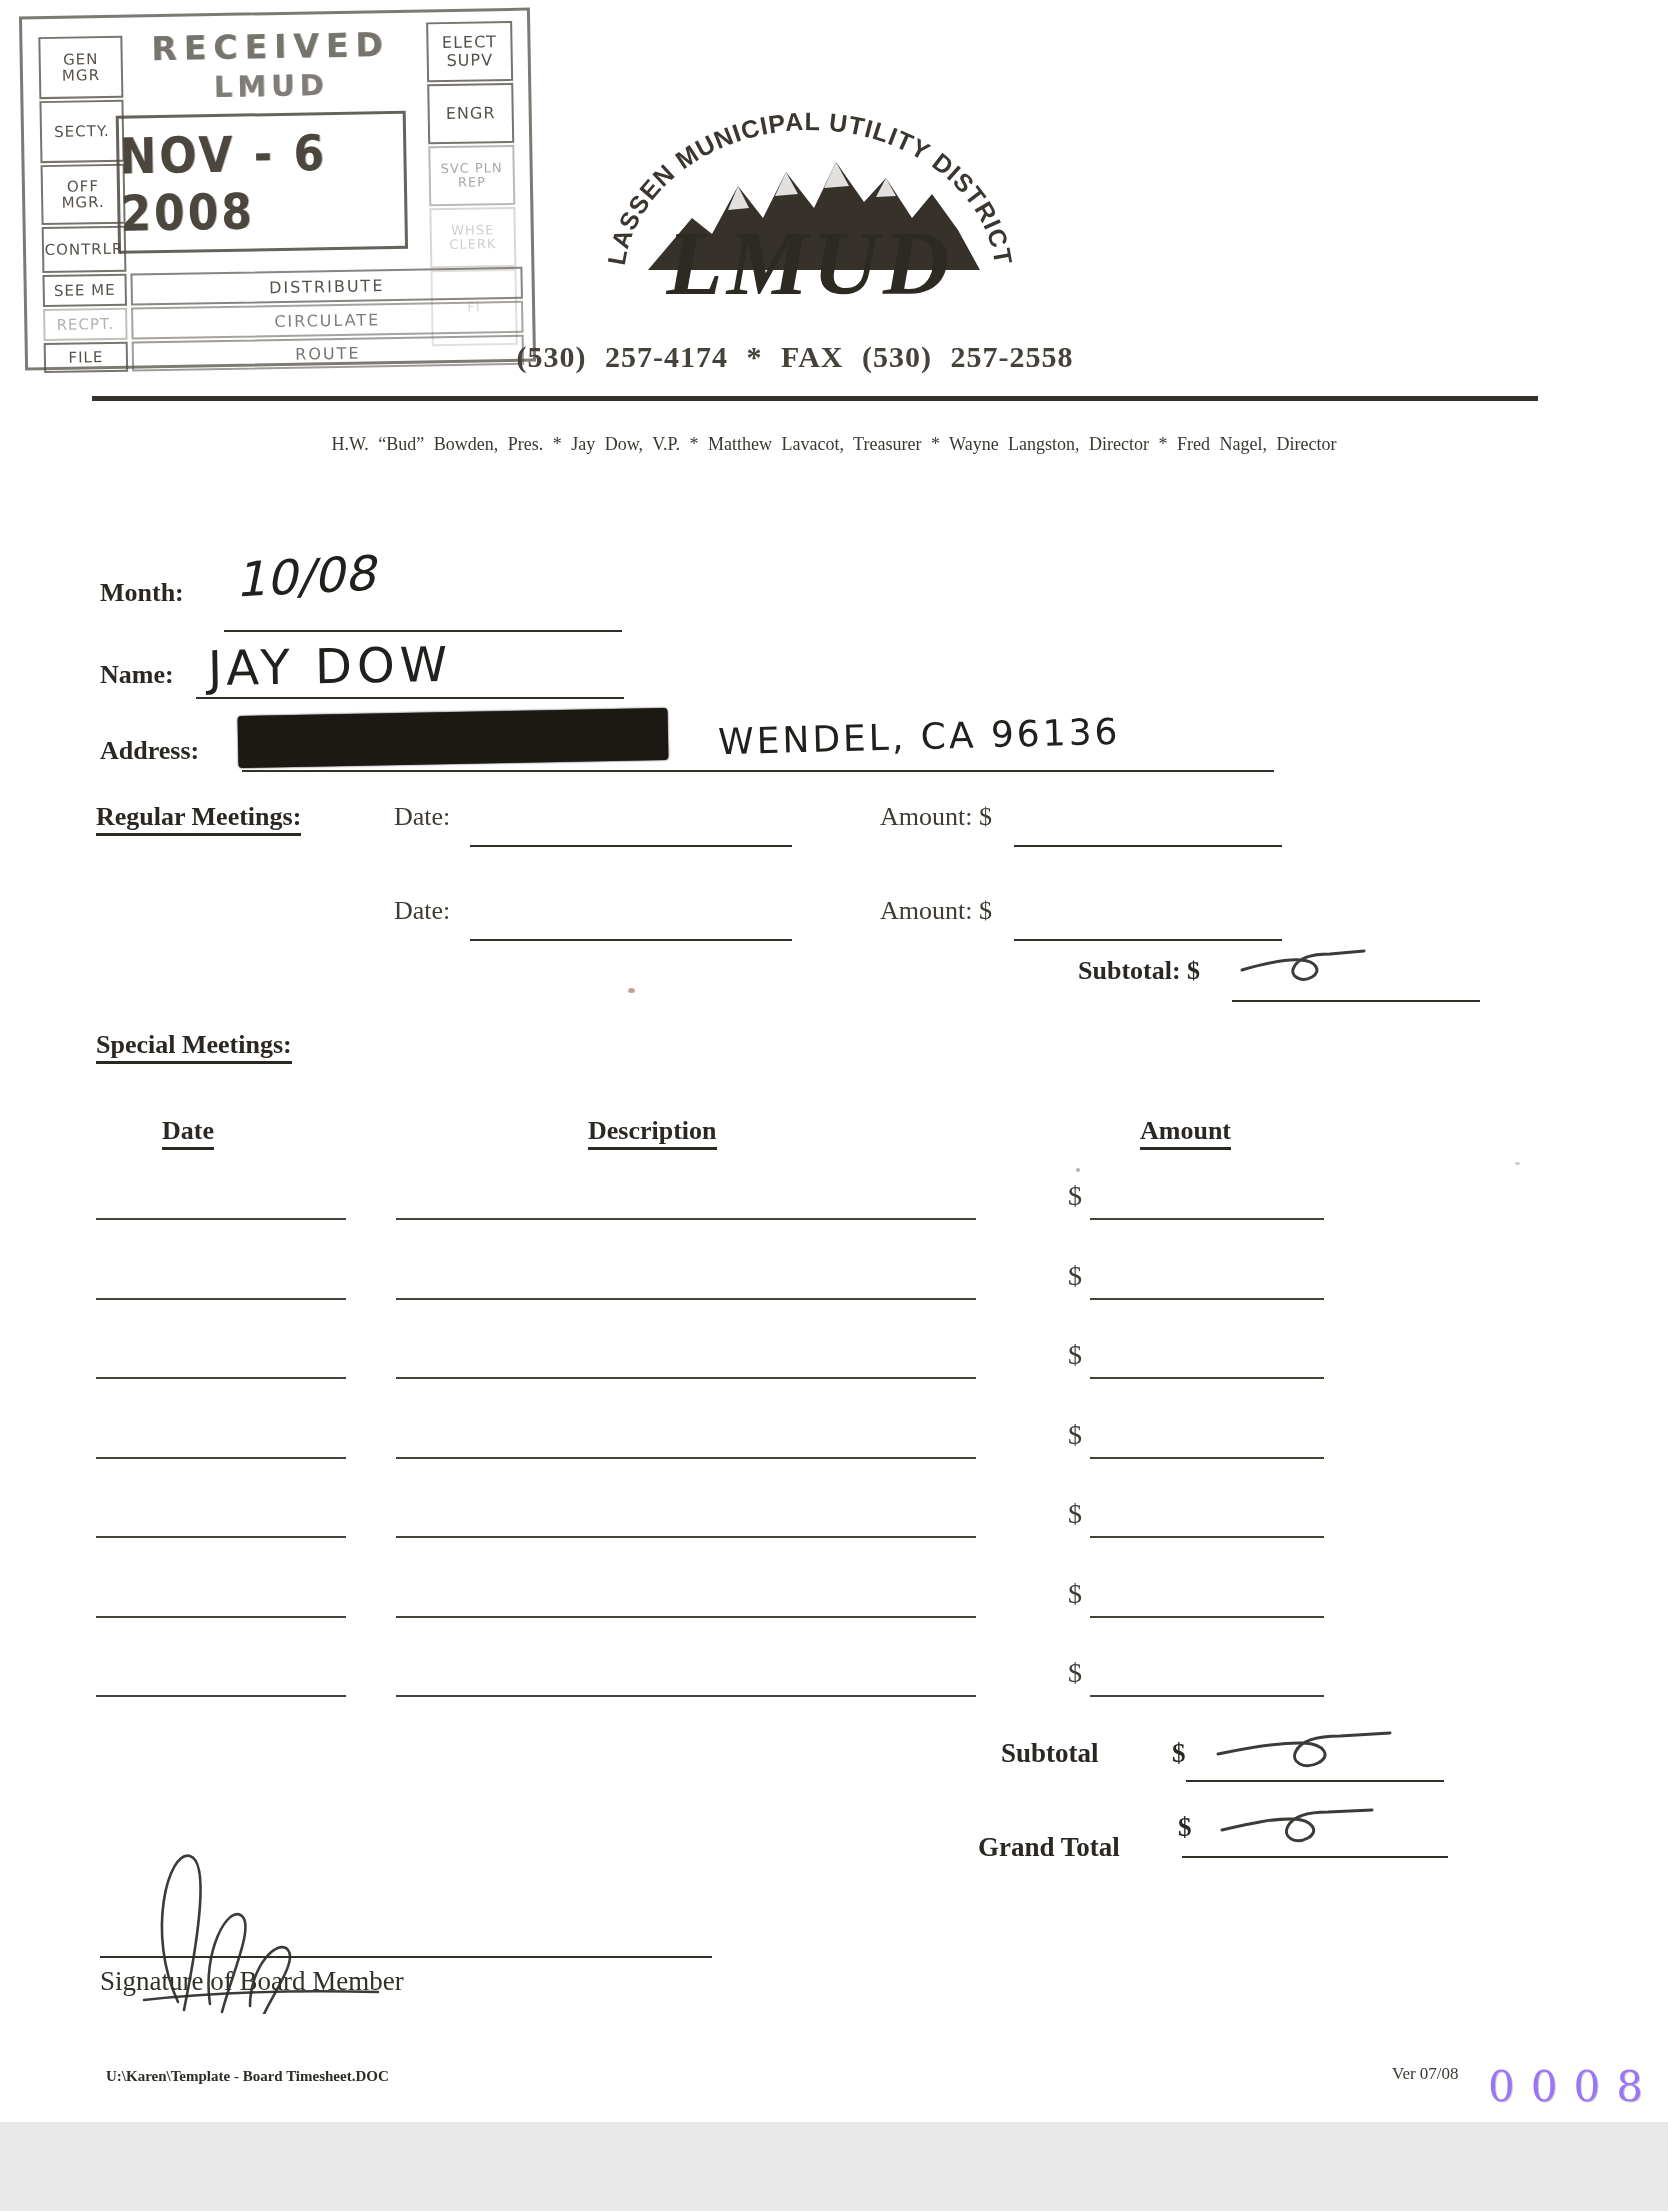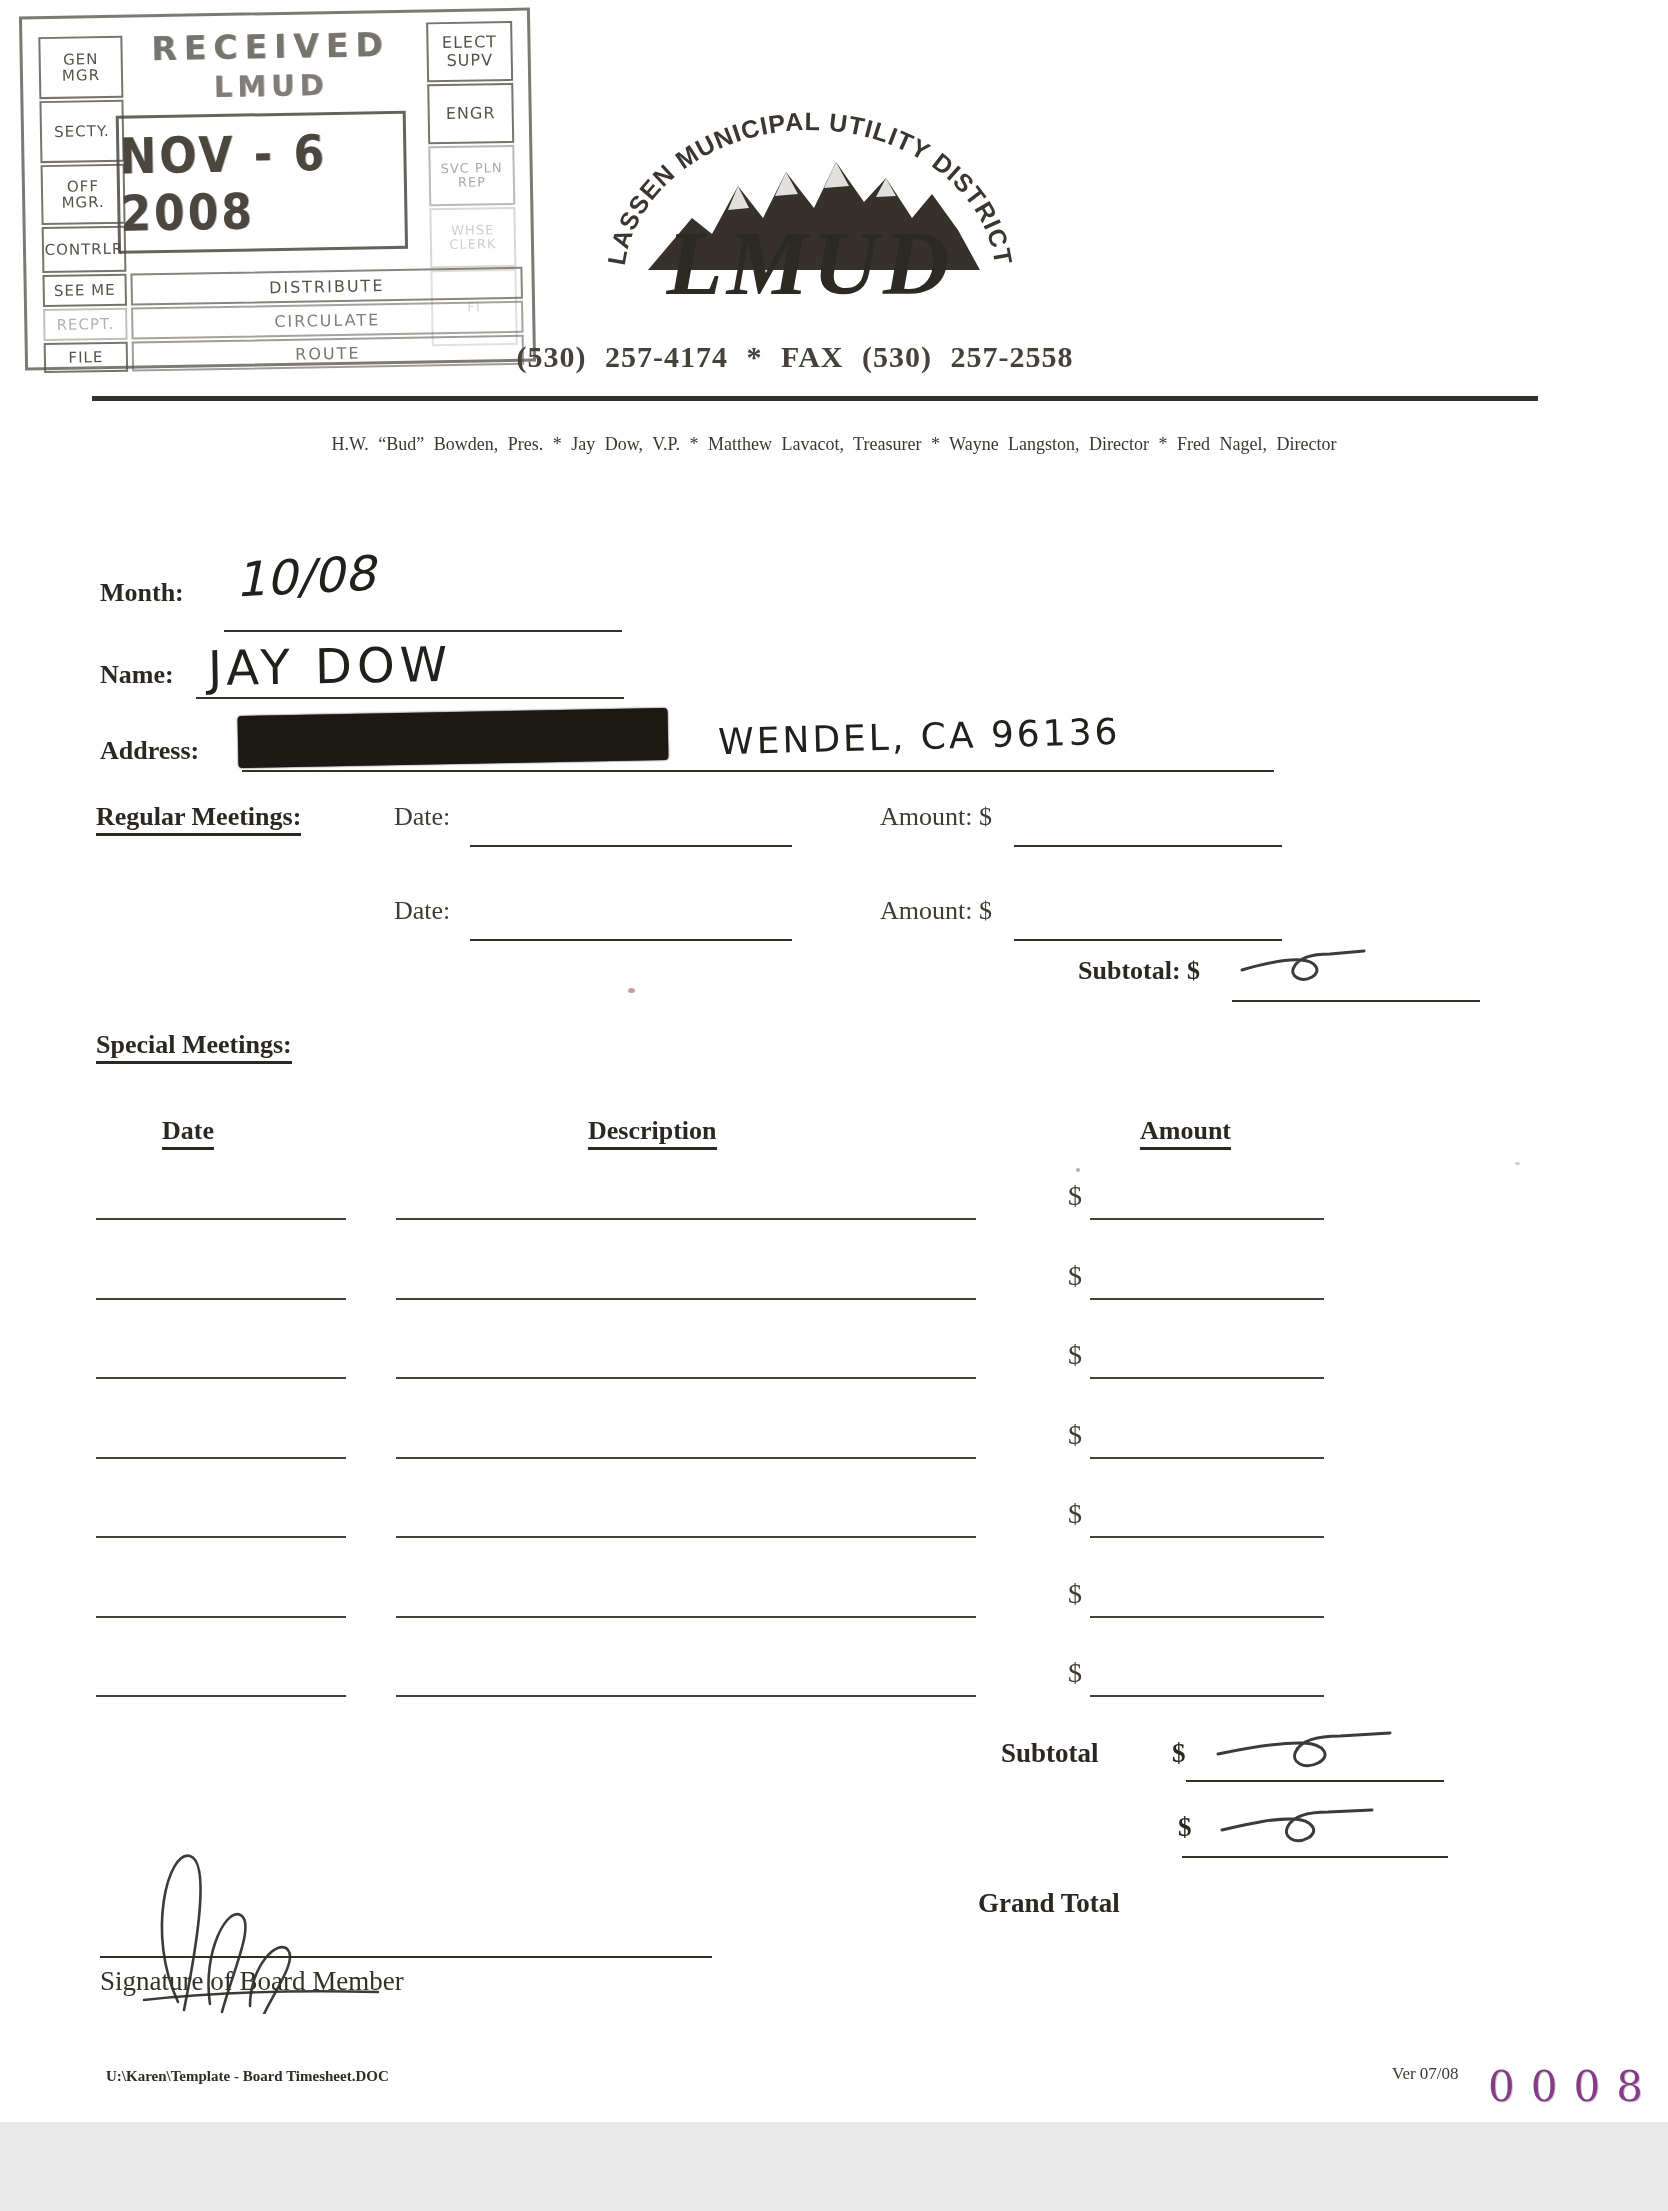--- a/index.html
+++ b/index.html
@@ -43,21 +43,21 @@
   .hand-name{font-size:48px;letter-spacing:5px;transform:rotate(-1deg);}
   .hand-addr{font-size:36px;letter-spacing:3px;transform:rotate(-1.5deg);}
   .redact{background:#1c1915;border-radius:4px;transform:rotate(-1.1deg);box-shadow:0 0 2px #1c1915;}
   .ulab{border-bottom:3px solid #2c2924;padding-bottom:1px;}
   .dollar{font-size:28px;color:#3f3b34;}
   .squig{stroke:#2a2a27;stroke-width:3;fill:none;stroke-linecap:round;opacity:.92;}
 
   
   .fpath{left:106px;top:2068px;font-size:15px;font-weight:bold;color:#2f2c27;}
   .fver{left:1392px;top:2064px;font-size:17px;color:#3b3832;}
-  .fnum{left:1488px;top:2062px;font-size:42px;letter-spacing:16px;color:#701a75;font-family:"DejaVu Serif",serif;
+  .fnum{left:1488px;top:2062px;font-size:42px;letter-spacing:16px;color:#8b5cf6;font-family:"DejaVu Serif",serif;
         opacity:.85;text-shadow:1px 1px 0 rgba(85,80,72,.35);}
   .botline{left:38px;top:2150px;width:1624px;height:2px;background:#a9a49c;opacity:.7;}
   .speck{position:absolute;border-radius:50%;}
 </style>
 </head>
 <body>
 
 <div class="page">
 
   <div class="abs stamp">
@@ -203,21 +203,21 @@
   <div class="abs dollar" style="left:1068px;top:1657px;">$</div>
   <div class="abs uline thin" style="left:1090px;top:1695px;width:234px;"></div>
 
   <div class="abs lbl" style="left:978px;top:1738px;font-size:27px;margin-left:23px;">Subtotal</div>
   <div class="abs lbl" style="left:1172px;top:1738px;font-size:27px;">$</div>
   <svg class="abs" style="left:1212px;top:1722px;" width="185" height="52" viewBox="0 0 185 52">
     <path class="squig" d="M6 32 C 40 25 70 20 92 21 C 112 22 120 34 106 41 C 92 48 78 40 84 29 C 90 17 108 14 128 14 L 178 11"></path>
   </svg>
   <div class="abs uline" style="left:1186px;top:1780px;width:258px;"></div>
 
-  <div class="abs lbl" style="left:978px;top:1888px;font-size:27px;text-align:center;">Grand Total</div>
+  <div class="abs lbl" style="left:978px;top:1832px;font-size:27px;text-align:center;">Grand Total</div>
   <div class="abs lbl" style="left:1178px;top:1812px;font-size:27px;">$</div>
   <svg class="abs" style="left:1218px;top:1798px;" width="160" height="52" viewBox="0 0 160 52">
     <path class="squig" d="M4 32 C 34 25 58 20 76 21 C 94 22 102 33 90 40 C 77 47 64 39 70 28 C 76 17 92 14 110 14 L 154 12"></path>
   </svg>
   <div class="abs uline" style="left:1182px;top:1856px;width:266px;"></div>
 
   <svg class="abs" style="left:126px;top:1842px;" width="300" height="172" viewBox="0 0 300 172">
     <path class="squig" style="stroke-width:2.6;" d="M52 160 C 20 92 42 8 64 14 C 84 20 72 98 58 168"></path>
     <path class="squig" style="stroke-width:2.6;" d="M84 162 C 76 110 102 62 116 74 C 128 85 106 132 96 170"></path>
     <path class="squig" style="stroke-width:2.6;" d="M124 164 C 124 124 152 96 162 108 C 171 119 148 150 138 172"></path>

